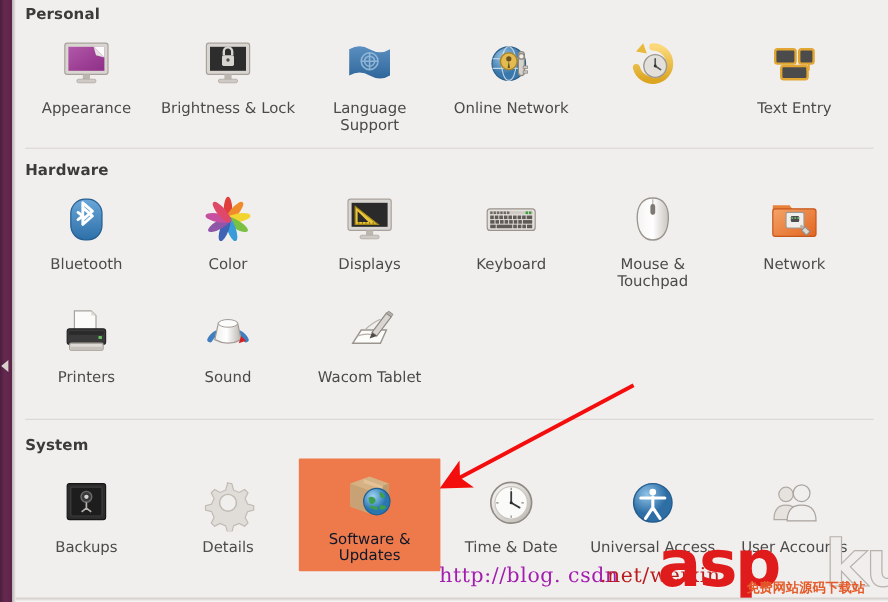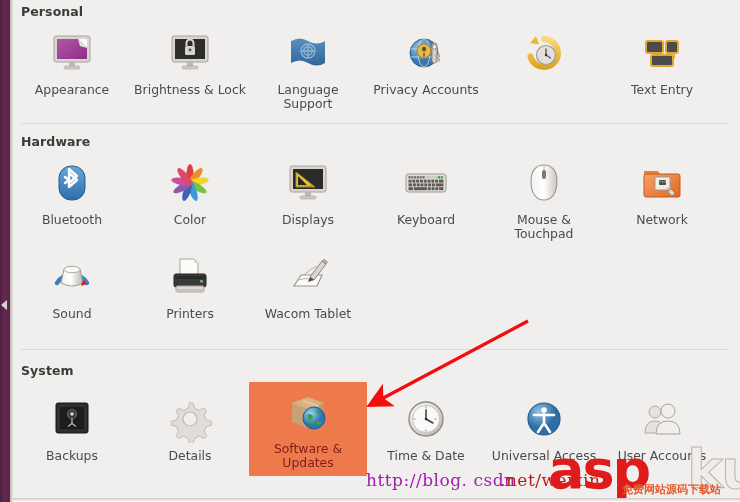--- a/index.html
+++ b/index.html
@@ -67,21 +67,21 @@
   }
   .cell .label {
     margin-top: 6px;
     font-size: 12.4px; color: #4b4b49; line-height: 14px;
     max-width: 112px;
   }
   .cell.selected {
     background: #ee7a4b;
     border-radius: 1px;
   }
-  .cell.selected .label { color: #7f1d1d; }
+  .cell.selected .label { color: #0f172a; }
 
   
   .row-personal .cell { width: 118px; }
 
   
   .arrow-svg {
     position: absolute; left: 0; top: 0; width: 740px; height: 502px;
     pointer-events: none; z-index: 25;
   }
 
@@ -210,21 +210,21 @@
               </g>
               <circle cx="22" cy="22" r="7" fill="#e3bb51" stroke="#a8852c" stroke-width="1.2"></circle>
               <circle cx="22" cy="20" r="2.2" fill="#6b5320"></circle>
               <path d="M22 21.6 l-1 6 h2 z" fill="#6b5320"></path>
               <rect x="30" y="14" width="5" height="20" rx="2.5" fill="#d6d2cc" stroke="#8d8880" stroke-width="1"></rect>
               <circle cx="32.5" cy="18" r="2.3" fill="#f0edea" stroke="#8d8880" stroke-width="1"></circle>
               <rect x="34" y="26" width="3.5" height="2" fill="#d6d2cc" stroke="#8d8880" stroke-width=".7"></rect>
               <rect x="34" y="30" width="3.5" height="2" fill="#d6d2cc" stroke="#8d8880" stroke-width=".7"></rect>
             </svg>
           </span>
-          <span class="label">Privacy Accounts</span>
+          <span class="label">Online Network</span>
         </div>
 
         <div class="cell">
           <span class="icon">
             <svg width="48" height="48" viewBox="0 0 48 48">
               <defs>
                   <linearGradient id="sy" x1="0" y1="0" x2="0" y2="1">
                 <stop offset="0" stop-color="#fbd87a"></stop>
                     <stop offset="1" stop-color="#dba521"></stop>
               </linearGradient>
@@ -403,49 +403,49 @@
               <path d="M29 29 l6 5" stroke="#b9b3ad" stroke-width="2.2" fill="none"></path>
               <path d="M33 30 l4 4 l-3 3 l-4 -4 z" fill="#dcd7d1" stroke="#938d87" stroke-width=".9"></path>
             </svg>
           </span>
           <span class="label">Network</span>
         </div>
 
         <div class="cell">
           <span class="icon">
             <svg width="48" height="48" viewBox="0 0 48 48">
-              <path d="M9 30 a16 12 0 0 1 30 0" fill="none" stroke="#3f7fbf" stroke-width="4.5" stroke-linecap="round"></path>
-              <defs>
-                  <linearGradient id="sd" x1="0" y1="0" x2="1" y2="0">
-                <stop offset="0" stop-color="#efeeec"></stop>
-                    <stop offset=".45" stop-color="#ffffff"></stop>
-                    <stop offset="1" stop-color="#b8b3ae"></stop>
-              </linearGradient>
-                </defs>
-              <path d="M16 16 q8 -5 16 0 l3 14 q-11 6 -22 0 z" fill="url(#sd)" stroke="#a19b95" stroke-width="1"></path>
-              <ellipse cx="24" cy="16.5" rx="8" ry="3.2" fill="#fcfcfb" stroke="#a19b95" stroke-width=".8"></ellipse>
-              <path d="M35 27 l4 4 l-6 2 z" fill="#d82020"></path>
-            </svg>
-          </span>
-          <span class="label">Sound</span>
-        </div>
-
-        <div class="cell">
-          <span class="icon">
-            <svg width="48" height="48" viewBox="0 0 48 48">
               <path d="M14 6 h14 l4 4 v12 H14 z" fill="#fbfbfa" stroke="#a8a29c" stroke-width="1"></path>
               <path d="M28 6 l4 4 h-4 z" fill="#dedad5"></path>
               <rect x="8" y="21" width="32" height="13" rx="2" fill="#3a3a3a" stroke="#242424" stroke-width="1"></rect>
               <rect x="9.5" y="23" width="29" height="3" fill="#2a2a2a"></rect>
               <rect x="34" y="27" width="3" height="2.4" rx=".6" fill="#63c163"></rect>
               <rect x="10" y="33" width="28" height="6" rx="1.5" fill="#ddd9d4" stroke="#a8a29c" stroke-width="1"></rect>
               <rect x="11" y="36" width="26" height="3" fill="#c6c1bb"></rect>
             </svg>
           </span>
           <span class="label">Printers</span>
+        </div>
+
+        <div class="cell">
+          <span class="icon">
+            <svg width="48" height="48" viewBox="0 0 48 48">
+              <path d="M9 30 a16 12 0 0 1 30 0" fill="none" stroke="#3f7fbf" stroke-width="4.5" stroke-linecap="round"></path>
+              <defs>
+                  <linearGradient id="sd" x1="0" y1="0" x2="1" y2="0">
+                <stop offset="0" stop-color="#efeeec"></stop>
+                    <stop offset=".45" stop-color="#ffffff"></stop>
+                    <stop offset="1" stop-color="#b8b3ae"></stop>
+              </linearGradient>
+                </defs>
+              <path d="M16 16 q8 -5 16 0 l3 14 q-11 6 -22 0 z" fill="url(#sd)" stroke="#a19b95" stroke-width="1"></path>
+              <ellipse cx="24" cy="16.5" rx="8" ry="3.2" fill="#fcfcfb" stroke="#a19b95" stroke-width=".8"></ellipse>
+              <path d="M35 27 l4 4 l-6 2 z" fill="#d82020"></path>
+            </svg>
+          </span>
+          <span class="label">Sound</span>
         </div>
 
         <div class="cell">
           <span class="icon">
             <svg width="48" height="48" viewBox="0 0 48 48">
               <path d="M10 33 L17 22 L38 22 L33 33 Z" fill="#fcfcfb" stroke="#9b958f" stroke-width="1.2"></path>
               <path d="M14 27 q8 -3 16 0" fill="none" stroke="#b5afa9" stroke-width="1"></path>
               <path d="M20 22 q6 -6 13 -9" fill="none" stroke="#b5afa9" stroke-width="1"></path>
               <path d="M38 8 l4 3 l-12 16 l-4 -3 z" fill="#d9d5d0" stroke="#8e8882" stroke-width="1"></path>
               <path d="M26 24 l4 3 l-6 2 z" fill="#4f4b47"></path>

